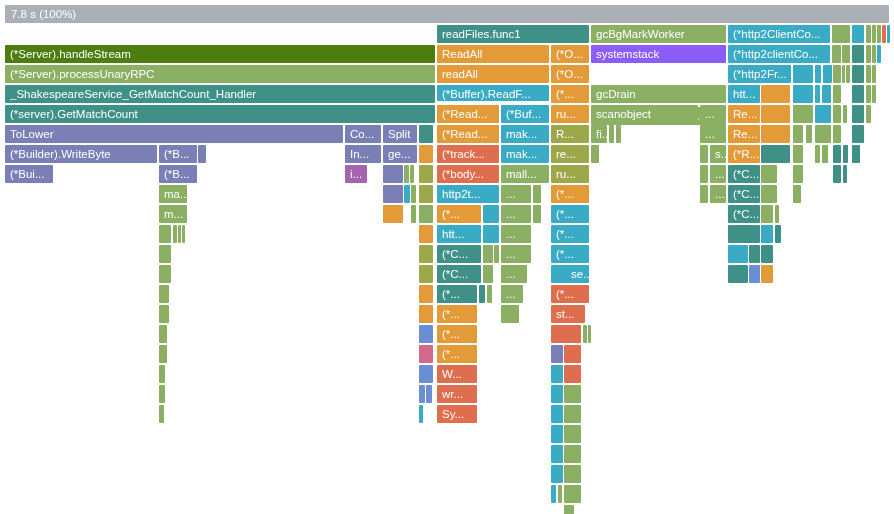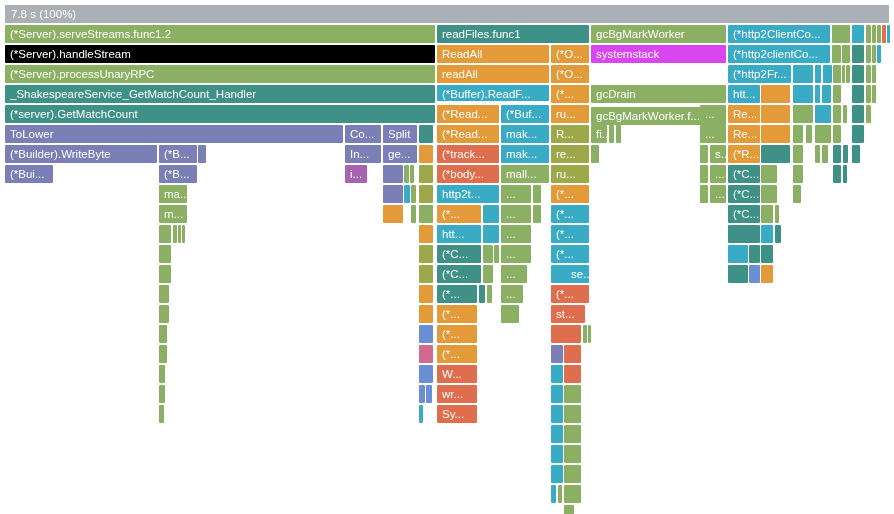--- a/index.html
+++ b/index.html
@@ -42,51 +42,48 @@
   }
 </style>
 </head>
 <body>
 
 <div id="stage">
 
   <div class="titlebar">7.8 s (100%)</div>
 
   <div class="fg-root" id="fg-root">
-      <div class="frame" style="left: 5px; top: 25px; width: 430px; height: 18px; background: rgb(140, 176, 99);">
-        <span class="lbl">(*Server).serveStreams.func1.2</span>
-      </div>
       <div class="frame" style="left: 437px; top: 25px; width: 152px; height: 18px; background: rgb(63, 145, 135);">
         <span class="lbl">readFiles.func1</span>
       </div>
       <div class="frame" style="left: 591px; top: 25px; width: 135px; height: 18px; background: rgb(140, 176, 99);">
         <span class="lbl">gcBgMarkWorker</span>
       </div>
       <div class="frame" style="left: 728px; top: 25px; width: 102px; height: 18px; background: rgb(58, 171, 196);">
         <span class="lbl">(*http2ClientCo...</span>
       </div>
       <div class="frame" style="left: 832px; top: 25px; width: 18px; height: 18px; background: rgb(140, 176, 99);">
         <span class="lbl"></span>
       </div>
       <div class="frame" style="left: 852px; top: 25px; width: 12px; height: 18px; background: rgb(58, 171, 196); padding-left: 0px;"></div>
       <div class="frame" style="left: 866px; top: 25px; width: 5px; height: 18px; background: rgb(140, 176, 99); padding-left: 0px;"></div>
       <div class="frame" style="left: 872px; top: 25px; width: 4px; height: 18px; background: rgb(140, 176, 99); padding-left: 0px;"></div>
       <div class="frame" style="left: 877px; top: 25px; width: 4px; height: 18px; background: rgb(140, 176, 99); padding-left: 0px;"></div>
       <div class="frame" style="left: 882px; top: 25px; width: 4px; height: 18px; background: rgb(223, 110, 78); padding-left: 0px;"></div>
       <div class="frame" style="left: 887px; top: 25px; width: 3px; height: 18px; background: rgb(58, 171, 196); padding-left: 0px;"></div>
-      <div class="frame" style="left: 5px; top: 45px; width: 430px; height: 18px; background: #000000;">
+      <div class="frame" style="left: 5px; top: 45px; width: 430px; height: 18px; background: #4d7c0f;">
         <span class="lbl">(*Server).handleStream</span>
       </div>
       <div class="frame" style="left: 437px; top: 45px; width: 112px; height: 18px; background: rgb(227, 154, 56);">
         <span class="lbl">ReadAll</span>
       </div>
       <div class="frame" style="left: 551px; top: 45px; width: 38px; height: 18px; background: rgb(227, 154, 56);">
         <span class="lbl">(*O...</span>
       </div>
-      <div class="frame" style="left: 591px; top: 45px; width: 135px; height: 18px; background: #d946ef;">
+      <div class="frame" style="left: 591px; top: 45px; width: 135px; height: 18px; background: #8b5cf6;">
         <span class="lbl">systemstack</span>
       </div>
       <div class="frame" style="left: 728px; top: 45px; width: 102px; height: 18px; background: rgb(58, 171, 196);">
         <span class="lbl">(*http2clientCo...</span>
       </div>
       <div class="frame" style="left: 832px; top: 45px; width: 9px; height: 18px; background: rgb(140, 176, 99); padding-left: 0px;"></div>
       <div class="frame" style="left: 842px; top: 45px; width: 8px; height: 18px; background: rgb(140, 176, 99); padding-left: 0px;"></div>
       <div class="frame" style="left: 852px; top: 45px; width: 12px; height: 18px; background: rgb(63, 145, 135); padding-left: 0px;"></div>
       <div class="frame" style="left: 866px; top: 45px; width: 5px; height: 18px; background: rgb(140, 176, 99); padding-left: 0px;"></div>
       <div class="frame" style="left: 872px; top: 45px; width: 4px; height: 18px; background: rgb(140, 176, 99); padding-left: 0px;"></div>
@@ -149,20 +146,23 @@
       </div>
       <div class="frame" style="left: 437px; top: 105px; width: 62px; height: 18px; background: rgb(227, 154, 56);">
         <span class="lbl">(*Read...</span>
       </div>
       <div class="frame" style="left: 501px; top: 105px; width: 48px; height: 18px; background: rgb(58, 171, 196);">
         <span class="lbl">(*Buf...</span>
       </div>
       <div class="frame" style="left: 551px; top: 105px; width: 38px; height: 18px; background: rgb(227, 154, 56);">
         <span class="lbl">ru...</span>
       </div>
+      <div class="frame" style="left: 591px; top: 105px; width: 107px; height: 18px; background: rgb(140, 176, 99);">
+        <span class="lbl">scanobject</span>
+      </div>
       <div class="frame" style="left: 700px; top: 105px; width: 26px; height: 18px; background: rgb(140, 176, 99);">
         <span class="lbl">...</span>
       </div>
       <div class="frame" style="left: 728px; top: 105px; width: 32px; height: 18px; background: rgb(227, 154, 56);">
         <span class="lbl">Re...</span>
       </div>
       <div class="frame" style="left: 761px; top: 105px; width: 29px; height: 18px; background: rgb(227, 154, 56);">
         <span class="lbl"></span>
       </div>
       <div class="frame" style="left: 793px; top: 105px; width: 20px; height: 18px; background: rgb(140, 176, 99);">

